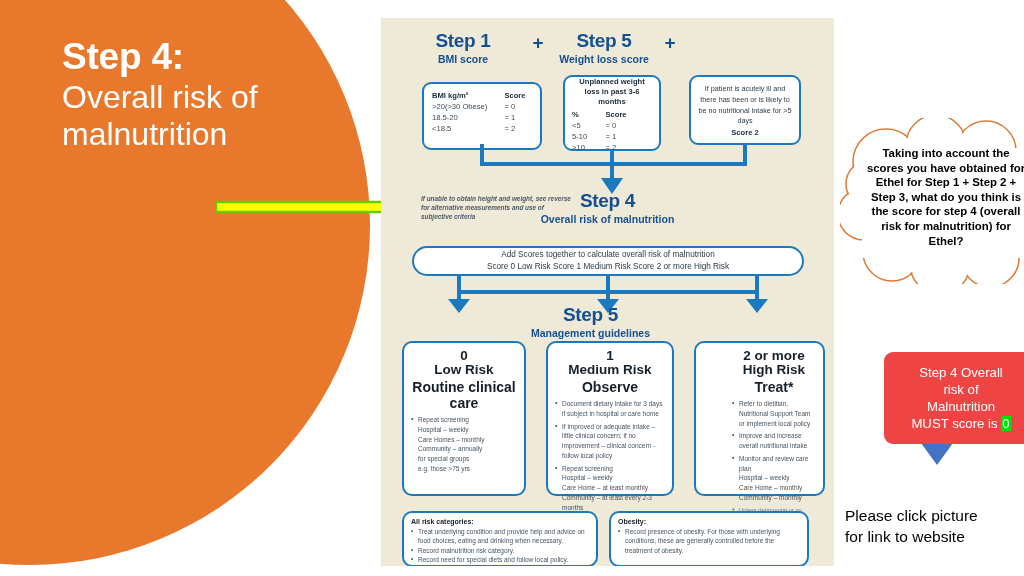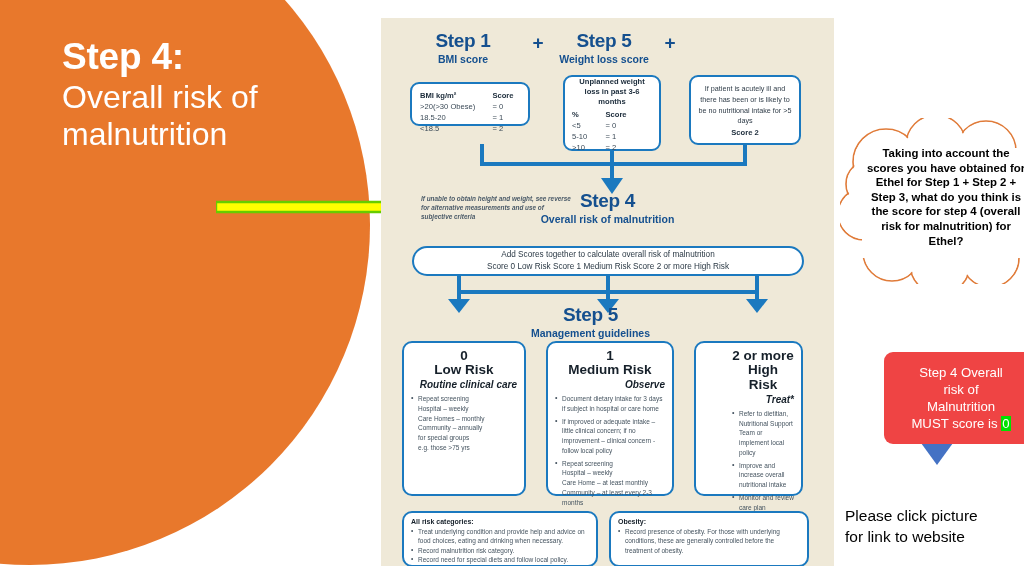--- a/index.html
+++ b/index.html
@@ -81,21 +81,21 @@
   .step5-h { font-size: 19px; font-weight: bold; color: #15508F; letter-spacing: -0.3px; }
   .step5-s { font-size: 10.5px; font-weight: bold; color: #15508F; margin-top: 1px; }
 
   .mbox {
     position: absolute; top: 323px; background: #FFFFFF;
     border: 2.5px solid #1B79BF; border-radius: 10px; height: 155px;
     padding: 6px 7px 4px 7px;
   }
   .mbox .num { text-align: center; font-size: 13.5px; font-weight: bold; color: #16202a; line-height: 1.05; }
   .mbox .risk { text-align: center; font-size: 13.5px; font-weight: bold; color: #16202a; line-height: 1.1; }
-  .mbox .sub { text-align: right; font-size: 10px; font-weight: bold; color: #16202a; margin-top: 1px; font-style: italic; }
+  .mbox .sub { text-align: center; font-size: 14px; font-weight: bold; color: #16202a; margin-top: 1px; }
   .mbox ul { list-style: none; margin-top: 4px; }
   .mbox li { position: relative; padding-left: 7px; font-size: 6.5px; line-height: 1.5; color: #44535f; margin-bottom: 3px; }
   .mbox li:before { content: "•"; position: absolute; left: 0; top: -1px; font-size: 7px; color: #44535f; }
   .mbox li.star:before { content: "*"; top: 0px; }
 
   .bbox {
     position: absolute; top: 493px; background: #FFFFFF;
     border: 2.5px solid #1B79BF; border-radius: 10px; height: 56px;
     padding: 5px 7px;
   }
@@ -158,21 +158,21 @@
         <div class="s">BMI score</div>
       </div>
       <div class="plus" style="width:22px;text-align:center;">+</div>
       <div class="step-head" style="width:110px;">
         <div class="h">Step 5</div>
         <div class="s">Weight loss score</div>
       </div>
       <div class="plus" style="width:22px;text-align:center;">+</div>
     </div>
 
-    <div class="sbox" style="left:29px; top:64px; width:120px; height:44px;">
+    <div class="sbox" style="left:41px; top:64px; width:120px; height:68px;">
       <div class="sbox-inner">
         <table class="tbl">
           <tbody>
               <tr>
             <td class="hd">BMI kg/m²</td>
             <td class="hd">Score</td>
           </tr>
           <tr>
             <td>&gt;20(&gt;30 Obese)</td>
             <td>= 0</td>
@@ -287,21 +287,21 @@
       <ul>
         <li>Document dietary intake for 3 days if subject in hospital or care home</li>
         <li>If improved or adequate intake – little clinical concern; if no improvement – clinical concern - follow local policy</li>
         <li style="white-space:pre-line;">Repeat screening
 Hospital – weekly
 Care Home – at least monthly
 Community – at least every 2-3 months</li>
       </ul>
     </div>
 
-    <div class="mbox" style="left:313px; width:109px;padding-left:36px;">
+    <div class="mbox" style="left:313px; width:131px;padding-left:36px;">
       <div class="num">2 or more</div>
       <div class="risk">High Risk</div>
       <div class="sub">Treat*</div>
       <ul>
         <li>Refer to dietitian, Nutritional Support Team or implement local policy</li>
         <li>Improve and increase overall nutritional intake</li>
         <li style="white-space:pre-line;">Monitor and review care plan
 Hospital – weekly
 Care Home – monthly
 Community – monthly</li>

